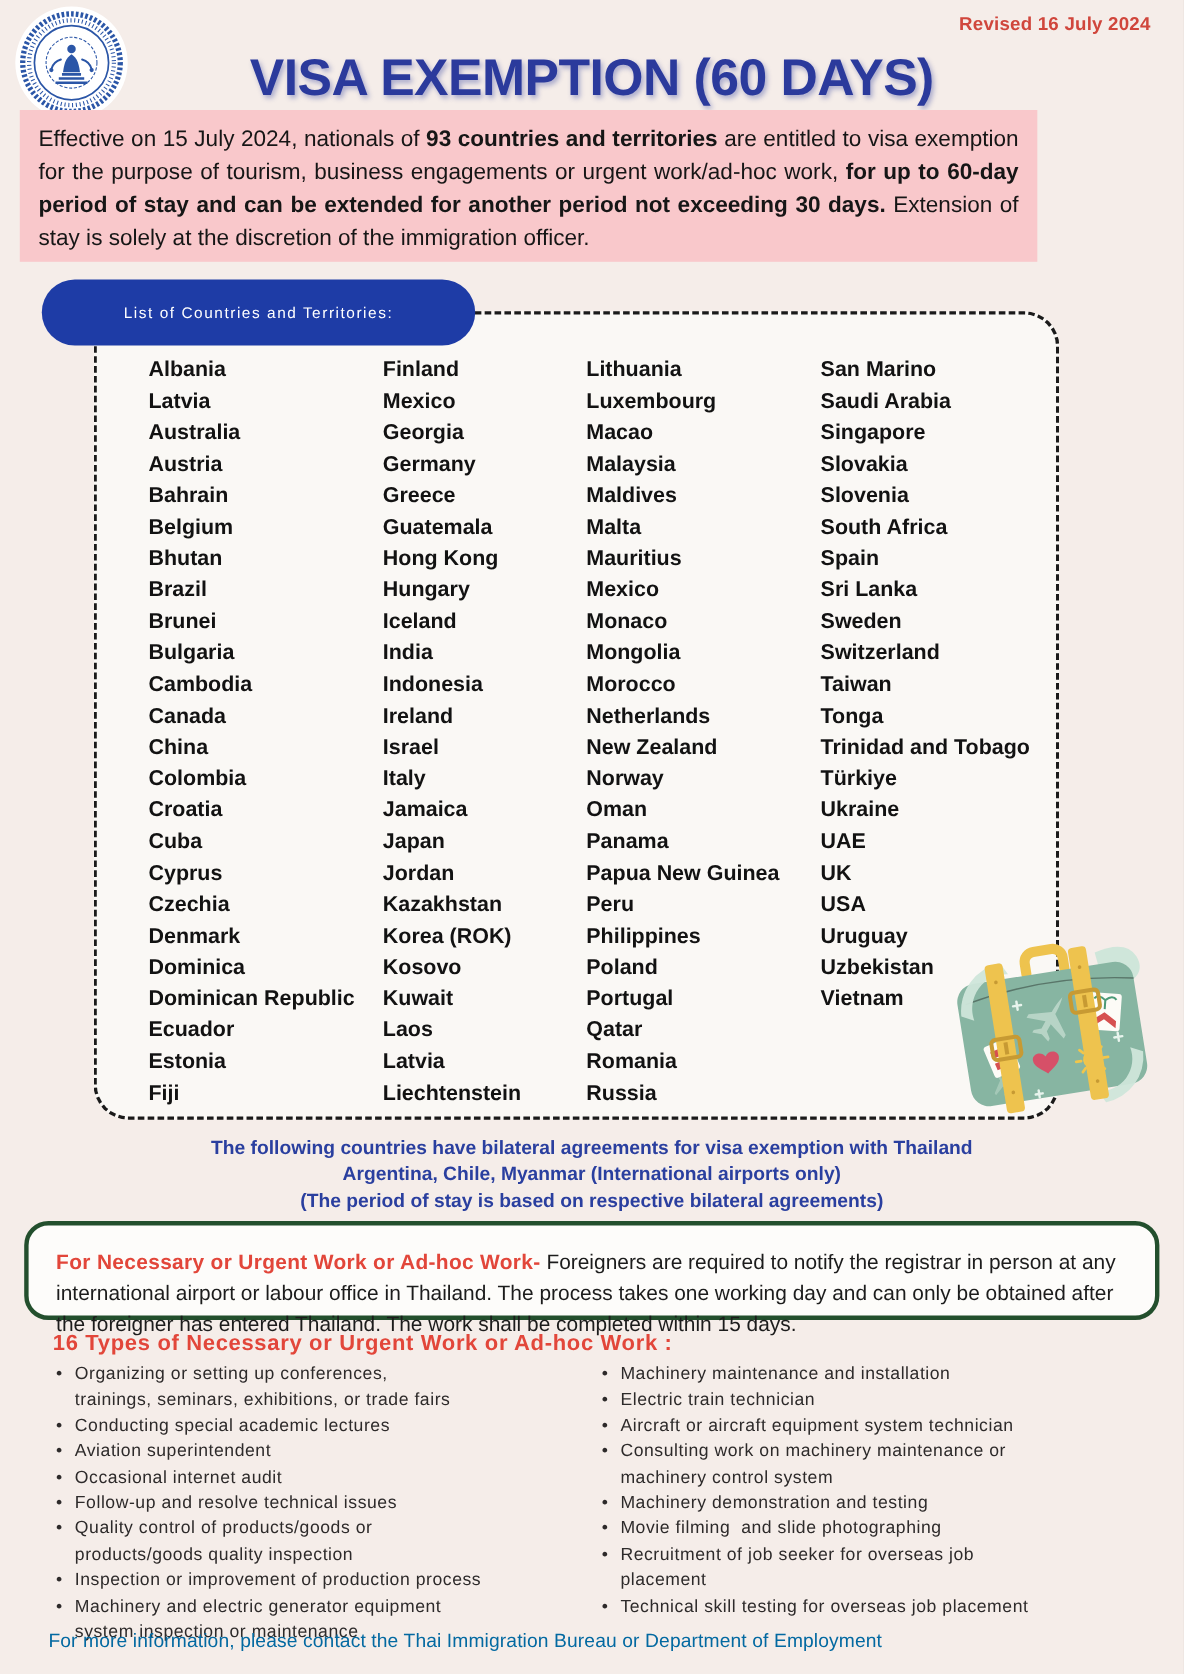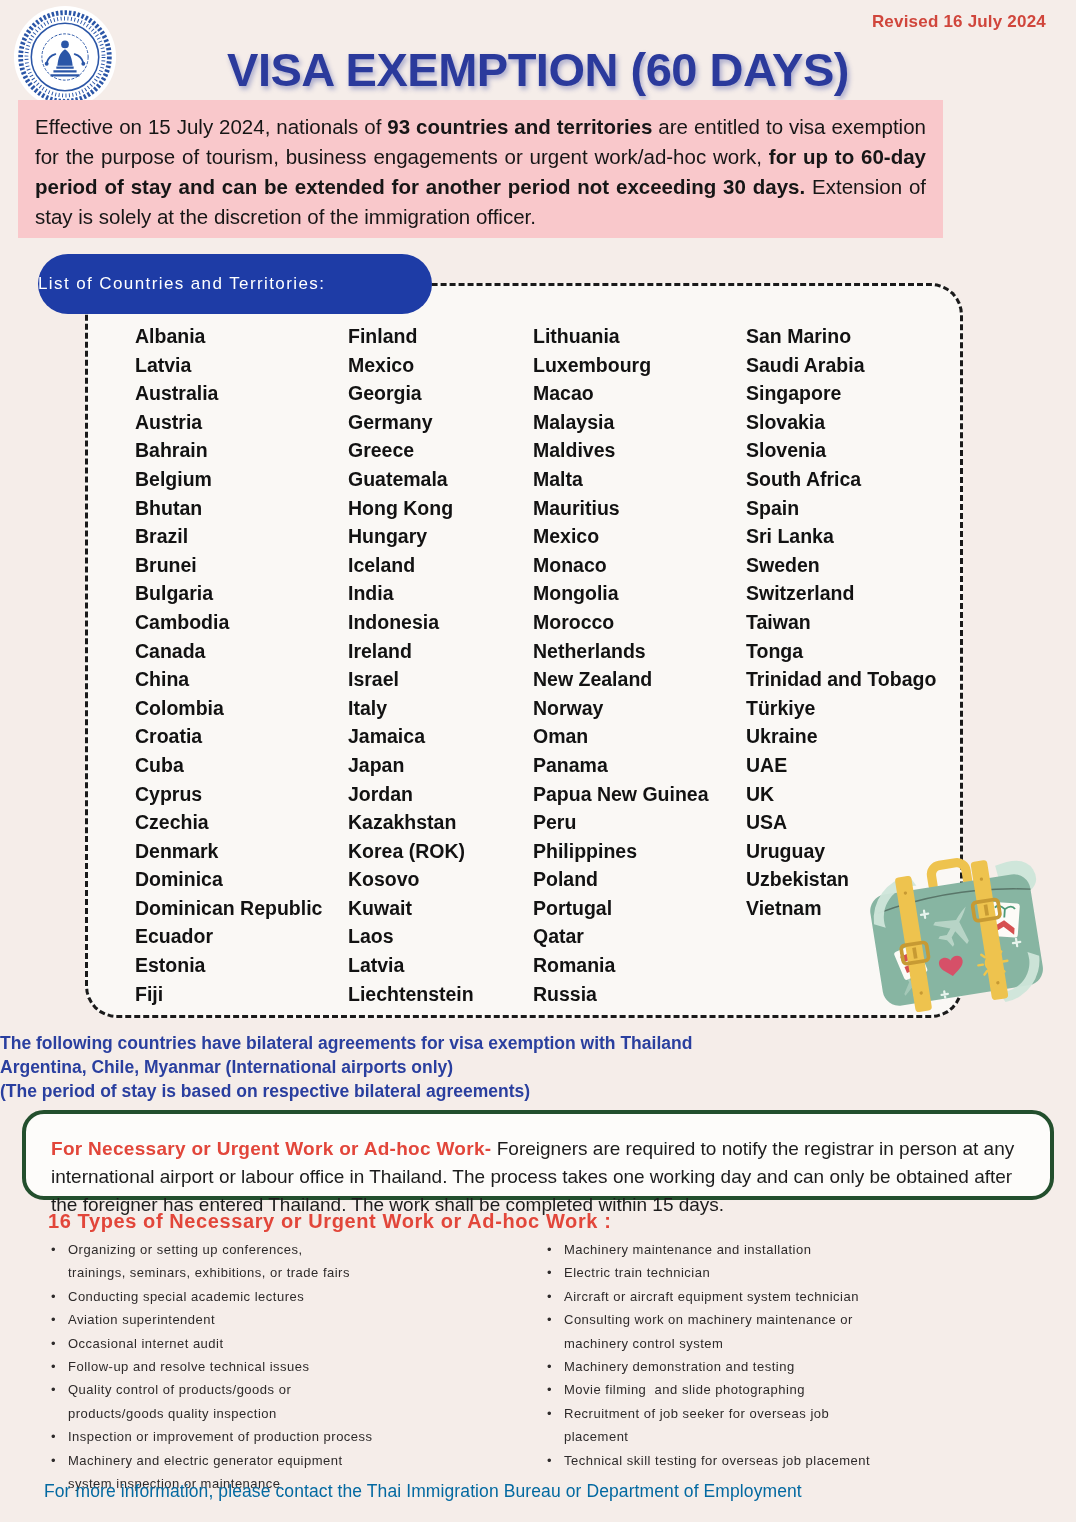--- a/index.html
+++ b/index.html
@@ -30,41 +30,41 @@
   }
   .intro b { font-weight:bold; }
   
   .list-box {
     position:absolute; left:85px; top:283px; width:878px; height:735px;
     border:3px dashed #1a1a1a; border-radius:32px; background:#faf8f5;
   }
   .pill {
     position:absolute; left:38px; top:254px; width:394px; height:60px;
     background:#1e3ca6; border-radius:30px; z-index:4;
-    display:flex; align-items:center; justify-content:flex-start;
-    color:#ffffff; font-size:17px; letter-spacing:1.4px;
+    display:flex; align-items:center; justify-content:center;
+    color:#ffffff; font-size:14px; letter-spacing:1.4px;
   }
   .cols {
     position:absolute; left:135px; top:322px; z-index:2;
     display:grid; grid-template-columns:213px 185px 213px 220px;
   }
   .country-col { display:block; }
   .country {
     height:28.6px; line-height:28.6px;
     font-size:19.5px; font-weight:bold; color:#121212; white-space:nowrap;
   }
   
   .suitcase {
     position:absolute; left:868px; top:854px; width:184px; height:168px;
     transform:rotate(-9deg); z-index:5;
   }
   
   .bilateral {
     position:absolute; left:0; top:1031px; width:100%;
-    color:#2a3f9f; font-weight:bold;
+    text-align:center; color:#2a3f9f; font-weight:bold;
     font-size:17.5px; line-height:24px;
   }
   
   .urgent {
     position:absolute; left:22px; top:1110px; width:1032px; height:90px;
     border:4px solid #234f2d; border-radius:22px; background:#fdfcfa;
     padding:21px 25px; font-size:19px; line-height:28px; color:#1c1c1c;
   }
   .urgent .lead { color:#e2463a; font-weight:bold; letter-spacing:.3px; }
   
@@ -72,21 +72,21 @@
     position:absolute; left:48px; top:1210px;
     color:#e2463a; font-weight:bold; font-size:20px; letter-spacing:.6px;
   }
   .types {
     position:absolute; left:48px; top:1238px; width:1012px;
     display:grid; grid-template-columns:496px 516px;
   }
   .types ul { list-style:none; }
   .types li {
     position:relative; padding-left:20px;
-    font-size:13px; line-height:23.4px; letter-spacing:.5px;
+    font-size:16px; line-height:23.4px; letter-spacing:.5px;
     color:#2d2a2a; white-space:pre-wrap;
   }
   .types li::before { content:"•"; position:absolute; left:3px; top:0; }
   .footer {
     position:absolute; left:44px; top:1481px;
     font-size:17.5px; color:#0369a1; letter-spacing:.1px;
   }
 </style>
 </head>
 <body>

